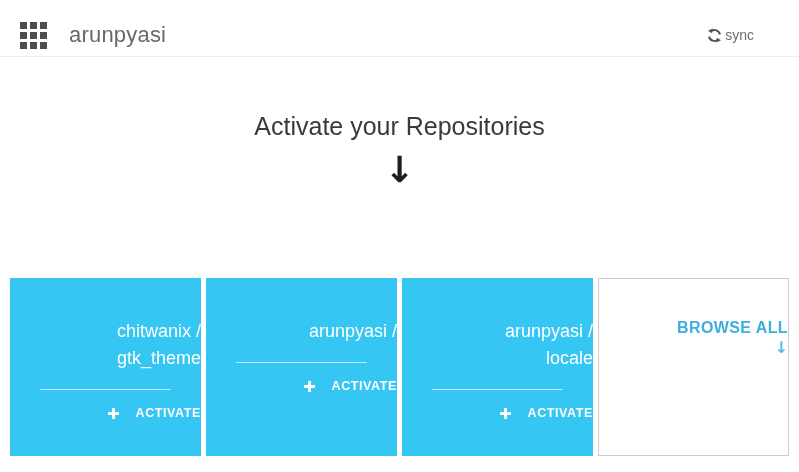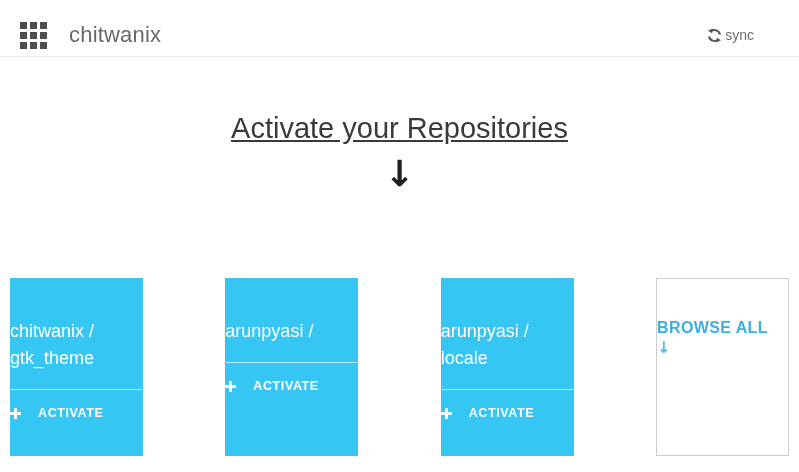--- a/index.html
+++ b/index.html
@@ -24,28 +24,28 @@
     border-bottom:1px solid var(--header-border);}
   .grid-icon{display:grid;grid-template-columns:repeat(3,7px);grid-template-rows:repeat(3,7px);
     gap:3px;cursor:pointer;}
   .grid-icon span{background:var(--icon-gray);display:block;}
   .app-title{font-size:22px;color:var(--title-text);margin-left:22px;letter-spacing:0.2px;}
   .sync{margin-left:auto;margin-right:25px;display:flex;align-items:center;gap:3px;cursor:pointer;}
   .sync-label{font-size:14px;color:var(--sync-text);}
 
   
   .hero{text-align:center;}
-  .hero-heading{font-size:29px;font-weight:400;color:var(--heading-text);padding-top:55px;text-decoration:underline;}
+  .hero-heading{font-size:25px;font-weight:400;color:var(--heading-text);padding-top:55px;}
   .hero-arrow{margin-top:11px;font-size:36px;font-weight:700;color:var(--hero-arrow);
     font-family:"DejaVu Sans",sans-serif;line-height:1;}
 
   
   .cards{position:absolute;top:278px;left:10px;right:10px;display:flex;
     justify-content:space-between;}
-  .card{width:133px;height:178px;text-align:left;}
+  .card{width:191px;height:178px;text-align:right;}
   .card.repo{background:var(--card-blue);color:#fff;cursor:pointer;}
   .repo-name{padding-top:40px;font-size:18px;line-height:27px;}
   .divider{width:131px;height:1px;background:rgba(255,255,255,0.65);margin:17px auto 0;}
   .activate{margin-top:16px;display:inline-flex;align-items:center;gap:17px;cursor:pointer;
     font-size:12.5px;font-weight:700;letter-spacing:0.6px;color:#fff;}
   .plus{position:relative;width:11px;height:11px;display:inline-block;}
   .plus::before,.plus::after{content:"";position:absolute;background:#fff;}
   .plus::before{left:4px;top:0;width:3px;height:11px;}
   .plus::after{left:0;top:4px;width:11px;height:3px;}
 
@@ -62,21 +62,21 @@
     <span></span>
       <span></span>
       <span></span>
     <span></span>
       <span></span>
       <span></span>
     <span></span>
       <span></span>
       <span></span>
   </div>
-  <div class="app-title">chitwanix</div>
+  <div class="app-title">arunpyasi</div>
   <div class="sync">
     <svg width="15" height="15" viewBox="0 0 16 16">
       <path d="M13.8 7 A6 6 0 0 0 4.2 3.4" stroke="#555" stroke-width="2.2" fill="none"></path>
       <polygon points="6.2,0.6 5.4,5.6 1.0,3.0" fill="#555"></polygon>
       <path d="M2.2 9 A6 6 0 0 0 11.8 12.6" stroke="#555" stroke-width="2.2" fill="none"></path>
       <polygon points="9.8,15.4 10.6,10.4 15.0,13.0" fill="#555"></polygon>
     </svg>
     <span class="sync-label">sync</span>
   </div>
 </div>

